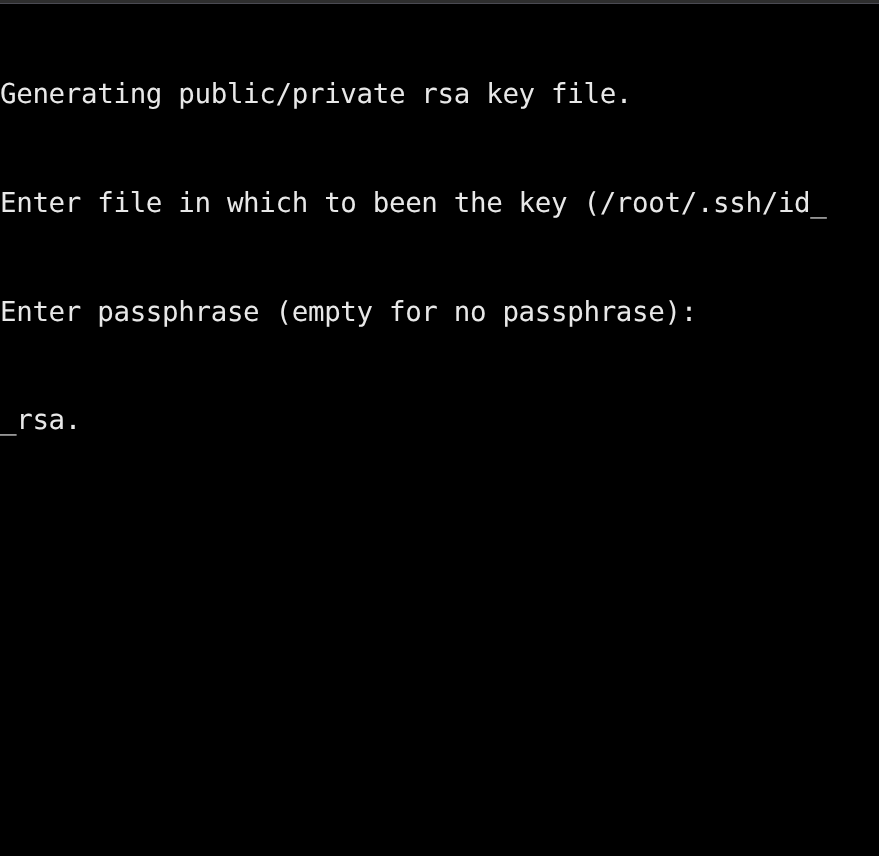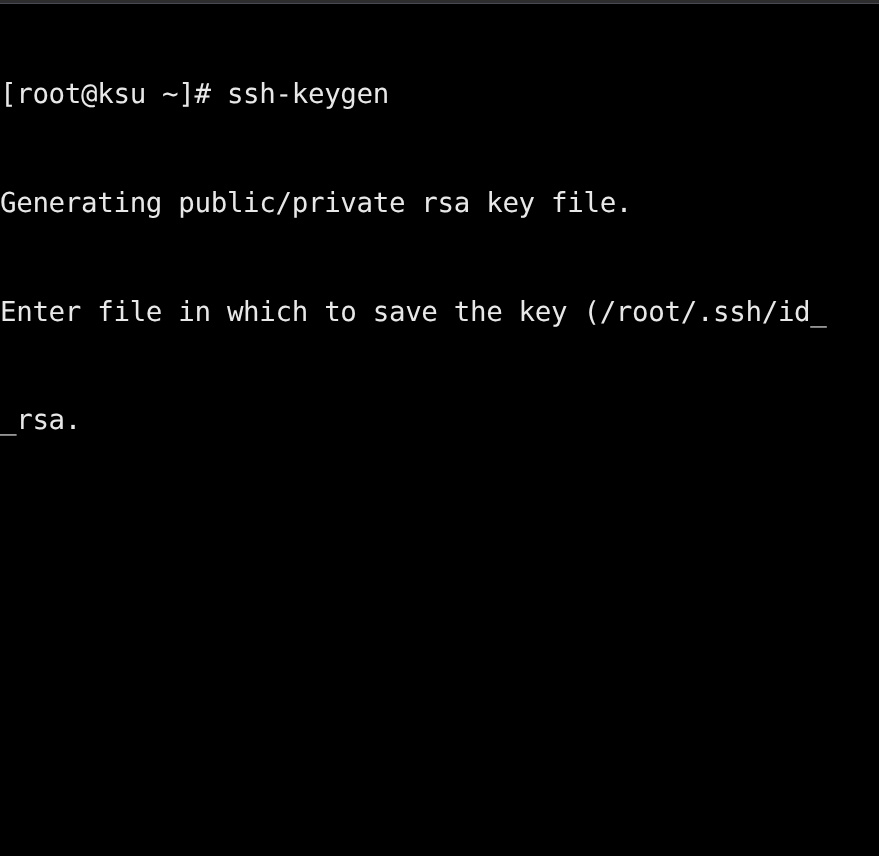--- a/index.html
+++ b/index.html
@@ -61,23 +61,23 @@
 </style>
 </head>
 <body>
 
 <div id="terminal-window">
 
   <div id="titlebar-strip"></div>
 
   <div id="terminal-screen">
     <div id="terminal-output">
-      <span class="term-line">[root@ksu ~]# ssh-keygen</span>
       <span class="term-line">Generating public/private rsa key file.</span>
-      <span class="term-line">Enter file in which to save the key (/root/.ssh/id_</span>
+      <span class="term-line">Enter file in which to been the key (/root/.ssh/id_</span>
+      <span class="term-line">Enter passphrase (empty for no passphrase):</span>
       <span class="term-line">_rsa.</span>
       
       
       
       
       
       
       
       
       

